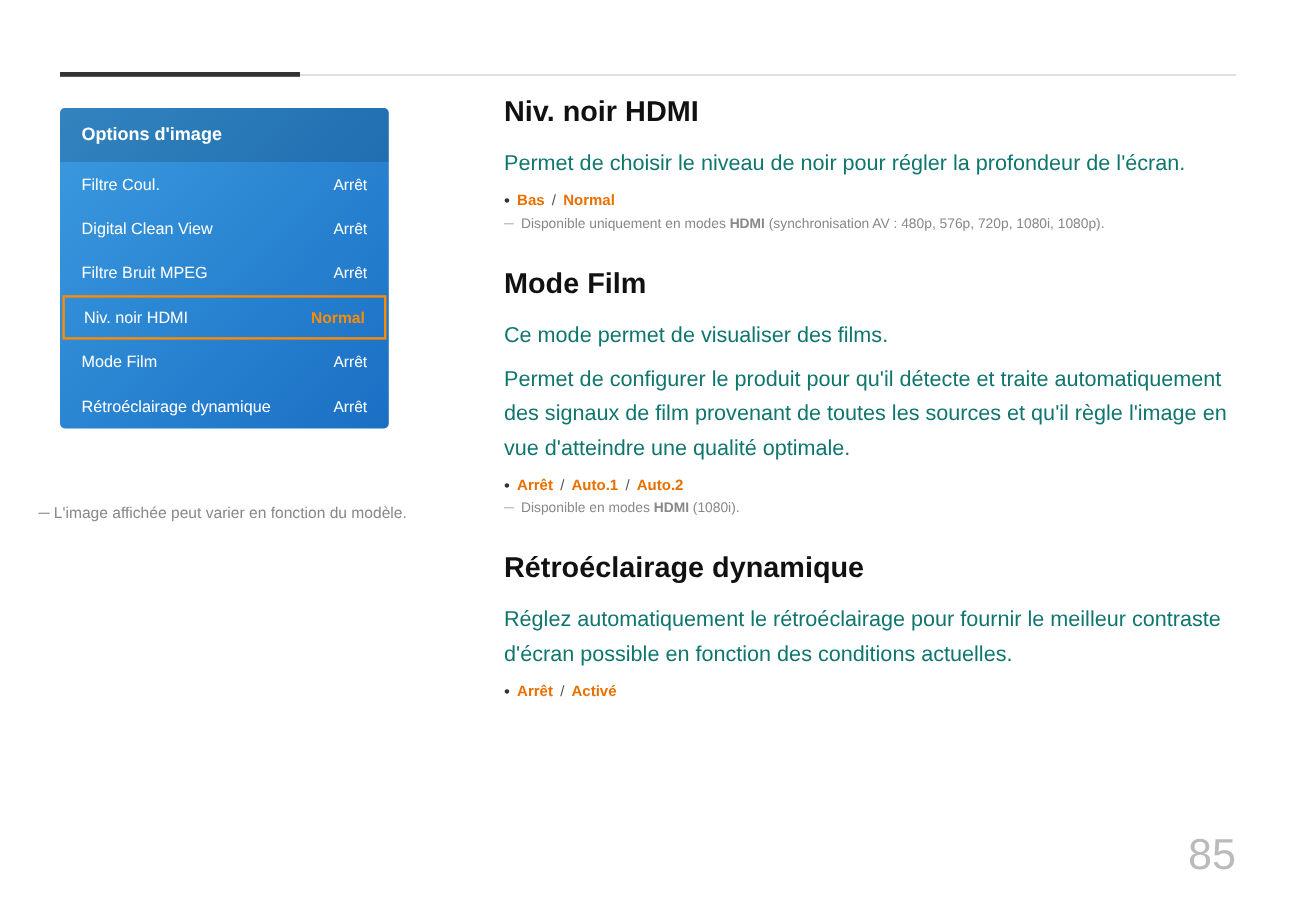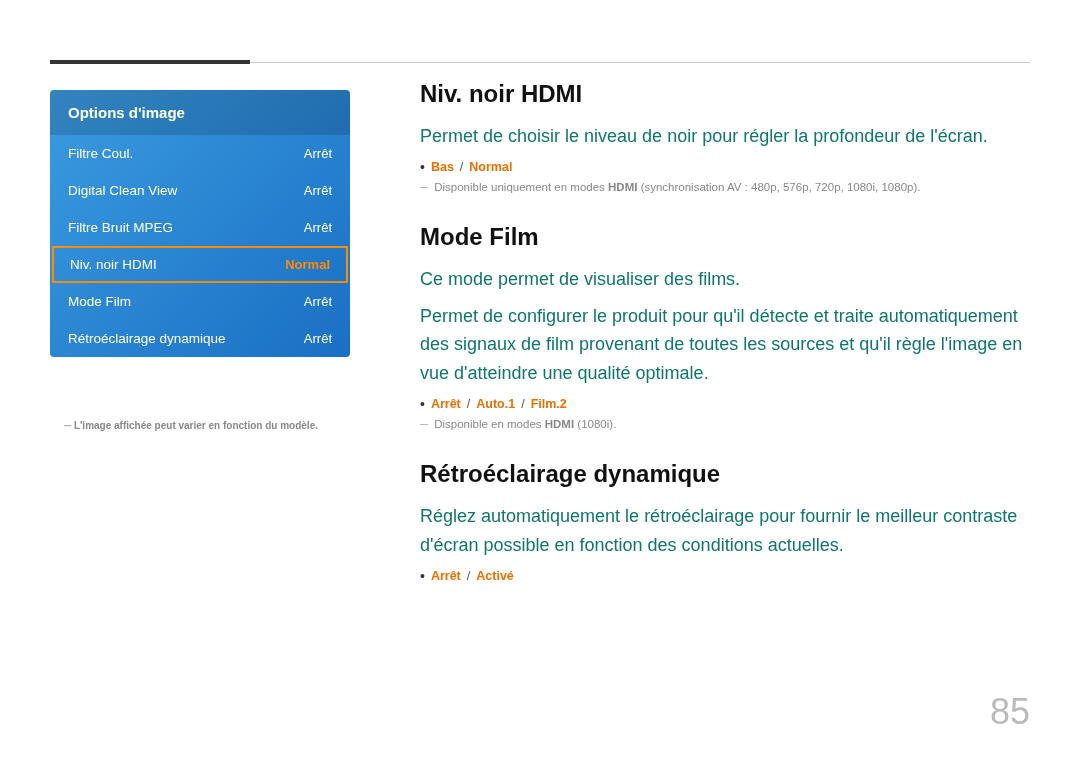--- a/index.html
+++ b/index.html
@@ -33,21 +33,21 @@
     .top-bar-right {
       flex: 1;
       height: 1px;
       background: #ccc;
     }
 
     .sidebar {
       position: absolute;
       top: 90px;
       left: 50px;
-      width: 300px;
+      width: 274px;
       background: linear-gradient(135deg, #3b9be0 0%, #1a6fc4 100%);
       border-radius: 4px;
       overflow: hidden;
     }
 
     .sidebar-title {
       padding: 14px 18px;
       color: #ffffff;
       font-size: 15px;
       font-weight: bold;
@@ -77,24 +77,23 @@
     }
 
     .sidebar-item.active .item-value {
       color: #ff8c00;
       font-weight: bold;
     }
 
     .footnote {
       position: absolute;
       top: 420px;
-      left: 64px;
-      font-size: 10px;
+      left: 32px;
+      font-size: 13px;
       color: #888;
-      font-weight: bold;
     }
 
     .footnote::before {
       content: '─ ';
     }
 
     .content {
       position: absolute;
       top: 80px;
       left: 420px;
@@ -224,21 +223,21 @@
   <div class="section">
     <div class="section-title">Mode Film</div>
     <p class="section-desc">Ce mode permet de visualiser des films.</p>
     <p class="section-desc">Permet de configurer le produit pour qu'il détecte et traite automatiquement des signaux de film provenant de toutes les sources et qu'il règle l'image en vue d'atteindre une qualité optimale.</p>
     <ul class="bullet-list">
       <li>
         <span class="orange">Arrêt</span>
           <span> / </span>
           <span class="orange">Auto.1</span>
           <span> / </span>
-          <span class="orange">Film.2</span>
+          <span class="orange">Auto.2</span>
       </li>
     </ul>
     <div class="note-line">
       <span>Disponible en modes <strong>HDMI</strong> (1080i).</span>
     </div>
   </div>
 
   <div class="section">
     <div class="section-title">Rétroéclairage dynamique</div>
     <p class="section-desc">Réglez automatiquement le rétroéclairage pour fournir le meilleur contraste d'écran possible en fonction des conditions actuelles.</p>

